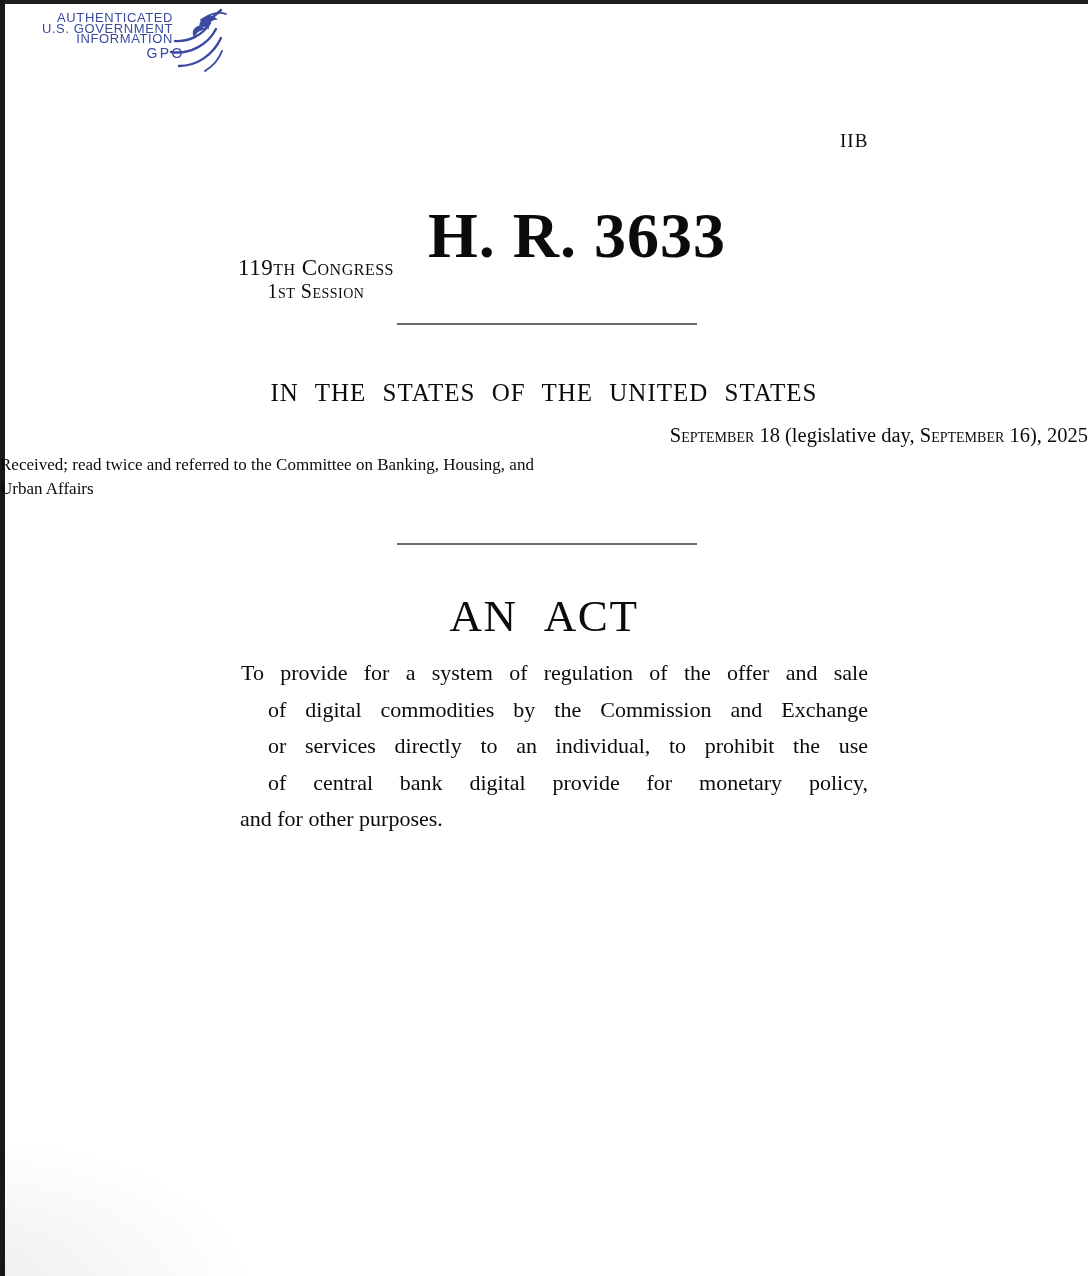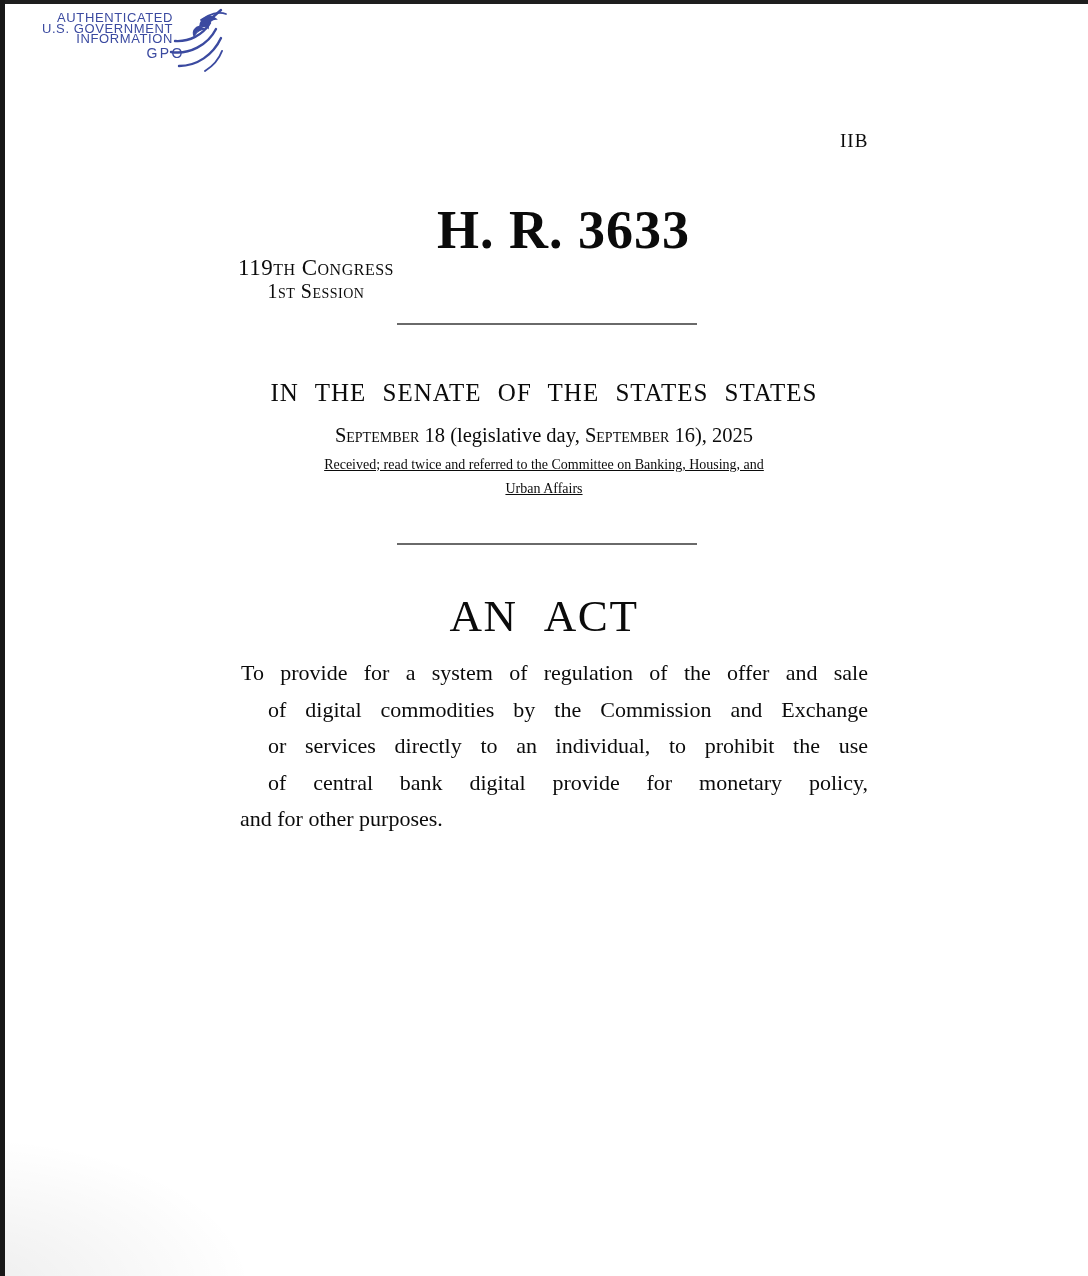--- a/index.html
+++ b/index.html
@@ -64,22 +64,22 @@
     font-variant: small-caps;
     font-size: 23px; line-height: 24px; letter-spacing: 0.5px;
     white-space: nowrap;
   }
   .session-line {
     font-variant: small-caps;
     font-size: 20px; line-height: 22px; letter-spacing: 0.5px;
     white-space: nowrap;
   }
   .bill-number {
-    position: absolute; top: -4px; left: 209px;
-    font-size: 54px; font-weight: bold; letter-spacing: 1px;
+    position: absolute; top: -4px; left: 200px;
+    font-size: 64px; font-weight: bold; letter-spacing: 1px;
     white-space: nowrap;
   }
 
   
   .rule {
     position: absolute; left: 397px; width: 300px; height: 2px;
     background: #6a6a6a;
   }
   .rule-1 { top: 323px; }
   .rule-2 { top: 543px; }
@@ -87,30 +87,30 @@
   
   .senate-heading {
     position: absolute; top: 379px; left: 0; width: 100%;
     text-align: center; white-space: nowrap;
     font-size: 25px; letter-spacing: 1px; word-spacing: 9px;
   }
 
   
   .date-line {
     position: absolute; top: 424px; left: 0; width: 100%;
-    text-align: center; white-space: nowrap;
+    text-align: right; white-space: nowrap;
     font-size: 20.5px;
   }
   .sc { font-variant: small-caps; }
 
   
   .referral {
     position: absolute; top: 453px; left: 0; width: 100%;
-    text-align: center;
-    font-size: 14px; line-height: 24px; text-decoration: underline;
+    text-align: left;
+    font-size: 17px; line-height: 24px;
   }
   .referral .line { display: block; white-space: nowrap; }
 
   
   .act-heading {
     position: absolute; top: 590px; left: 0; width: 100%;
     text-align: center; white-space: nowrap;
     font-size: 45px; font-weight: normal;
     letter-spacing: 1.5px; word-spacing: 16px;
   }
@@ -160,21 +160,21 @@
   <div class="title-row">
     <div class="congress-block">
       <div class="congress-line">119th Congress</div>
       <div class="session-line">1st Session</div>
     </div>
     <div class="bill-number">H. R. 3633</div>
   </div>
 
   <div class="rule rule-1"></div>
 
-  <div class="senate-heading">IN THE SENATE OF THE STATES STATES</div>
+  <div class="senate-heading">IN THE STATES OF THE UNITED STATES</div>
 
   <div class="date-line">
     <span class="sc">September</span><span> 18 (legislative day, </span><span class="sc">September</span><span> 16), 2025</span>
   </div>
 
   <div class="referral">
     <span class="line">Received; read twice and referred to the Committee on Banking, Housing, and</span>
     <span class="line">Urban Affairs</span>
   </div>
 

